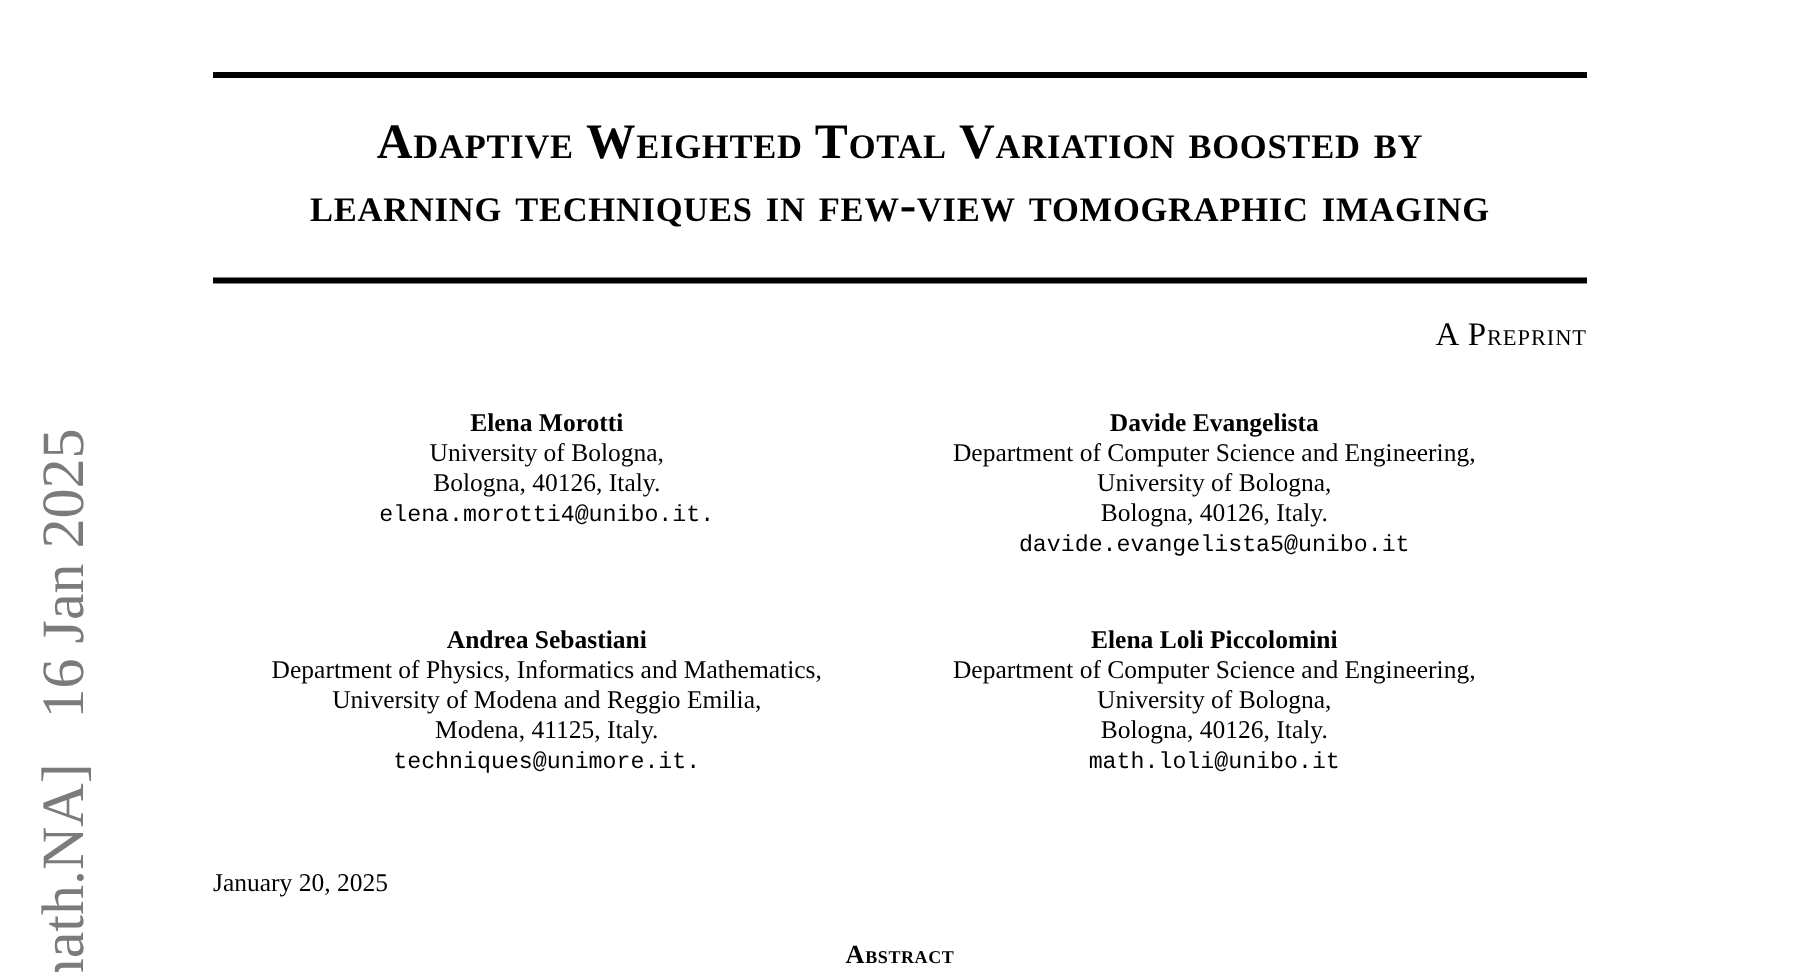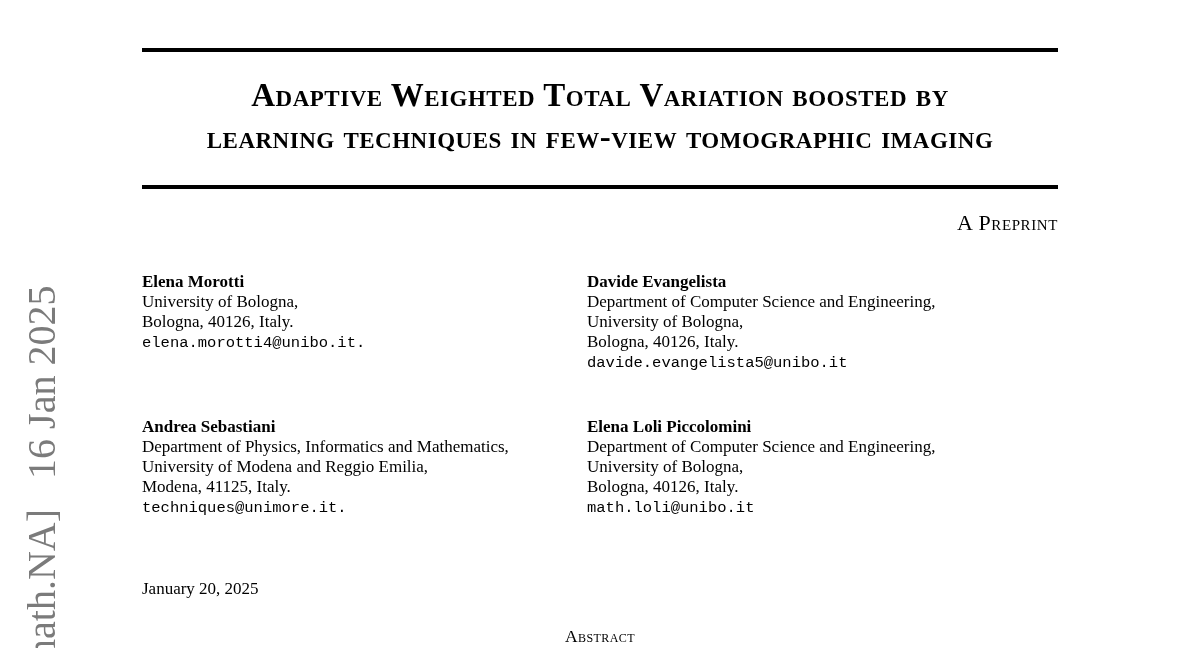--- a/index.html
+++ b/index.html
@@ -67,21 +67,21 @@
   .authors {
     position: absolute;
     left: 142px;
     top: 272px;
     width: 890px;
     display: grid;
     grid-template-columns: 1fr 1fr;
     row-gap: 44px;
   }
   .author {
-    text-align: left;
+    text-align: center;
     font-size: 17px;
     line-height: 20px;
   }
   .author .a-name { font-weight: bold; }
   .author .a-email {
     font-family: "Liberation Mono", monospace;
     font-size: 15.5px;
     margin-top: 1px;
   }
 
@@ -94,21 +94,21 @@
     font-size: 17px;
   }
 
   .abstract-label {
     position: absolute;
     left: 142px;
     top: 626px;
     width: 916px;
     text-align: center;
     font-variant: small-caps;
-    font-weight: normal;
+    font-weight: bold;
     font-size: 17.5px;
     letter-spacing: 0.4px;
   }
 </style>
 </head>
 <body>
 
 <div class="page">
 
   <div class="watermark">math.NA]   16 Jan 2025</div>

